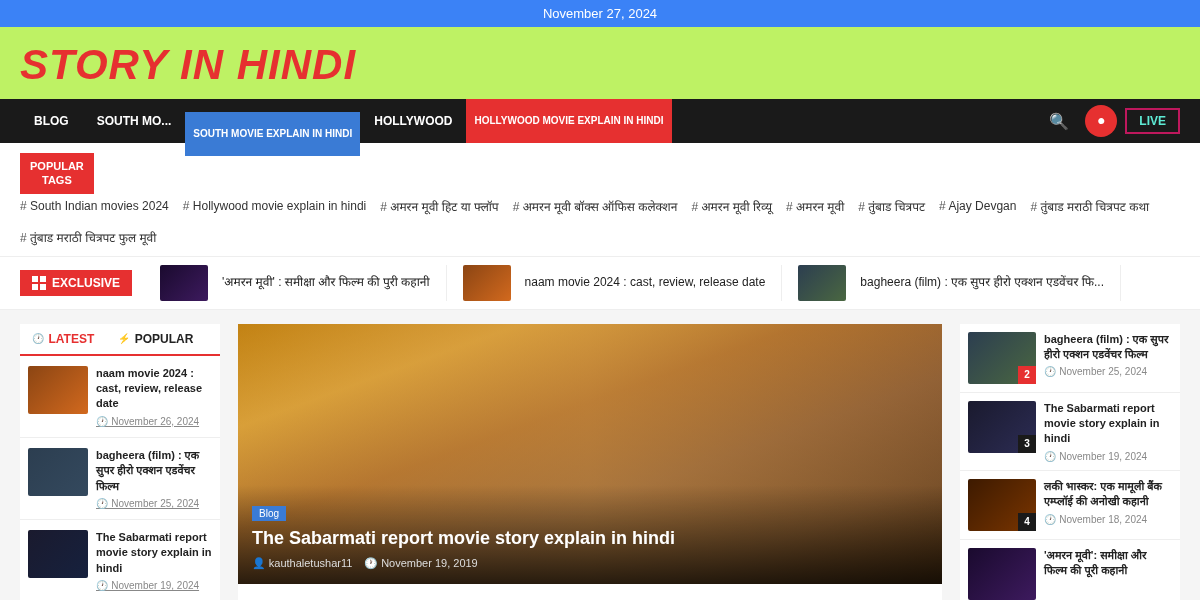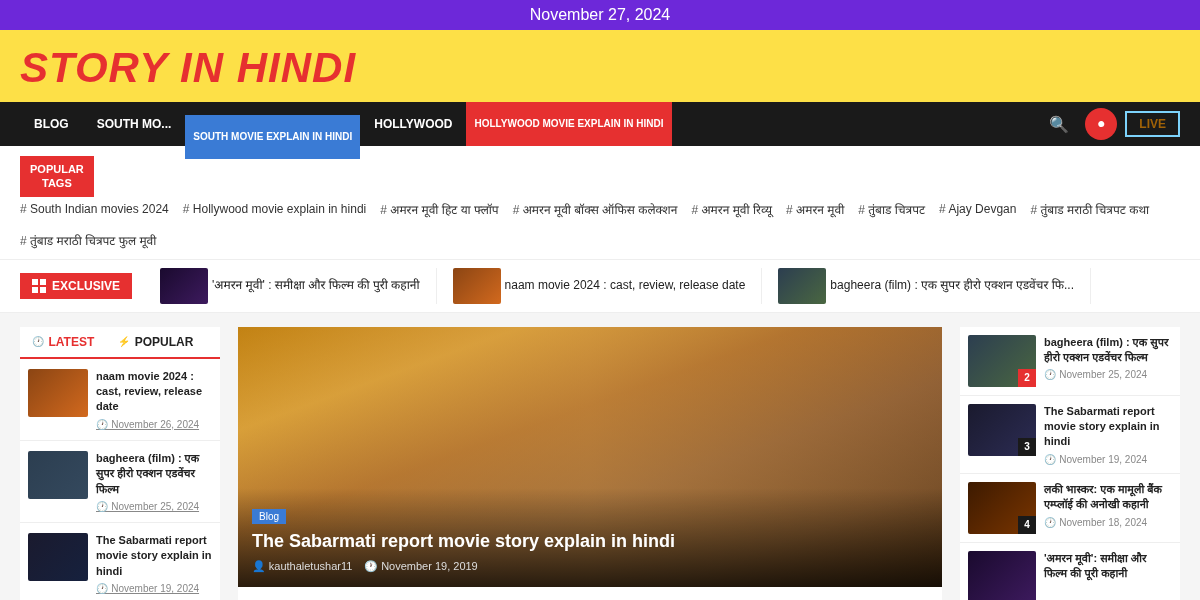--- a/index.html
+++ b/index.html
@@ -1,49 +1,49 @@
 <!DOCTYPE html>
 <html><head>
   <meta charset="utf-8">
   <style>
     * { margin: 0; padding: 0; box-sizing: border-box; }
     body { font-family: Arial, sans-serif; background: #f5f5f5; font-size: 13px; color: #222; width: 1200px; }
 
     
-    .top-bar { background: #6d28d9; color: #fff; text-align: center; padding: 6px; font-size: 16px; }
-
-    
-    .header { background: #fde047; padding: 14px 20px 10px; }
+    .top-bar { background: #3b82f6; color: #fff; text-align: center; padding: 6px; font-size: 13px; }
+
+    
+    .header { background: #bef264; padding: 14px 20px 10px; }
     .site-title { color: #e63030; font-size: 42px; font-weight: 900; font-style: italic; letter-spacing: 1px; }
 
     
     .nav { background: #1a1a1a; display: flex; align-items: center; padding: 0 20px; height: 44px; }
     .nav-items { display: flex; align-items: center; flex: 1; gap: 0; }
     .nav-item { color: #fff; text-transform: uppercase; font-size: 12px; font-weight: 700; padding: 0 14px; height: 44px; display: flex; align-items: center; cursor: pointer; white-space: nowrap; }
     .nav-item.highlight-blue { background: #3a7bd5; font-size: 10px; text-align: center; line-height: 1.2; padding: 0 8px; margin-top: 25px; }
     .nav-item.highlight-red { background: #e63030; font-size: 10px; text-align: center; line-height: 1.2; padding: 0 8px; }
     .nav-actions { display: flex; align-items: center; gap: 8px; }
     .nav-search-btn { background: none; border: none; color: #fff; cursor: pointer; font-size: 16px; padding: 4px 8px; }
     .nav-record-btn { background: #e63030; border: none; color: #fff; width: 32px; height: 32px; border-radius: 50%; display: flex; align-items: center; justify-content: center; cursor: pointer; font-size: 13px; }
-    .nav-live { background: none; border: 2px solid #7dd3fc; color: #a16207; padding: 4px 12px; font-size: 12px; font-weight: 700; cursor: pointer; }
+    .nav-live { background: none; border: 2px solid #be185d; color: #5eead4; padding: 4px 12px; font-size: 12px; font-weight: 700; cursor: pointer; }
 
     
     .popular-tags { background: #fff; padding: 10px 20px; display: flex; align-items: flex-start; border-bottom: 1px solid #eee; flex-wrap: wrap; gap: 4px; }
     .popular-tags-label { background: #e63030; color: #fff; font-size: 11px; font-weight: 700; text-transform: uppercase; padding: 6px 10px; margin-right: 10px; line-height: 1.3; min-width: 70px; text-align: center; }
     .tags-list { display: flex; flex-wrap: wrap; gap: 14px 14px; align-items: center; }
     .tag { font-size: 12px; color: #333; }
     .tag::before { content: '# '; color: #555; }
 
     
     .exclusive-bar { background: #fff; display: flex; align-items: center; padding: 8px 20px; gap: 0; border-bottom: 1px solid #eee; overflow: hidden; }
     .exclusive-label { background: #e63030; color: #fff; font-size: 12px; font-weight: 700; text-transform: uppercase; padding: 6px 12px; margin-right: 12px; white-space: nowrap; display: flex; align-items: center; gap: 6px; }
     .exclusive-grid-icon { display: grid; grid-template-columns: 1fr 1fr; gap: 2px; width: 14px; height: 14px; }
     .exclusive-grid-icon span { background: #fff; display: block; }
     .ticker-items { display: flex; align-items: center; gap: 0; flex: 1; overflow: hidden; }
-    .ticker-item { display: flex; align-items: center; gap: 4px; padding: 0 16px; border-right: 1px solid #eee; }
+    .ticker-item { display: flex; align-items: center; gap: 14px; padding: 0 16px; border-right: 1px solid #eee; }
     .ticker-thumb { width: 48px; height: 36px; background: #888; flex-shrink: 0; object-fit: cover; border-radius: 2px; overflow: hidden; }
     .ticker-text { font-size: 12px; color: #222; line-height: 1.4; }
 
     
     .main-content { display: flex; gap: 18px; padding: 14px 20px; }
 
     
     .latest-section { width: 200px; flex-shrink: 0; background: #fff; }
     .latest-tabs { display: flex; border-bottom: 2px solid #e63030; }
     .latest-tab { padding: 8px 12px; font-size: 12px; font-weight: 700; text-transform: uppercase; cursor: pointer; display: flex; align-items: center; gap: 4px; }

